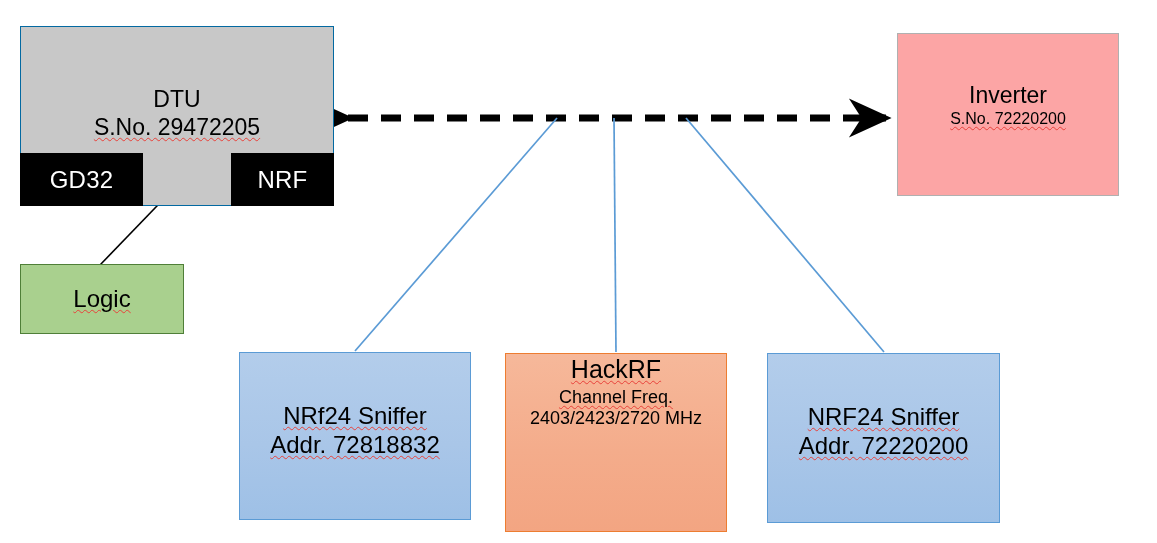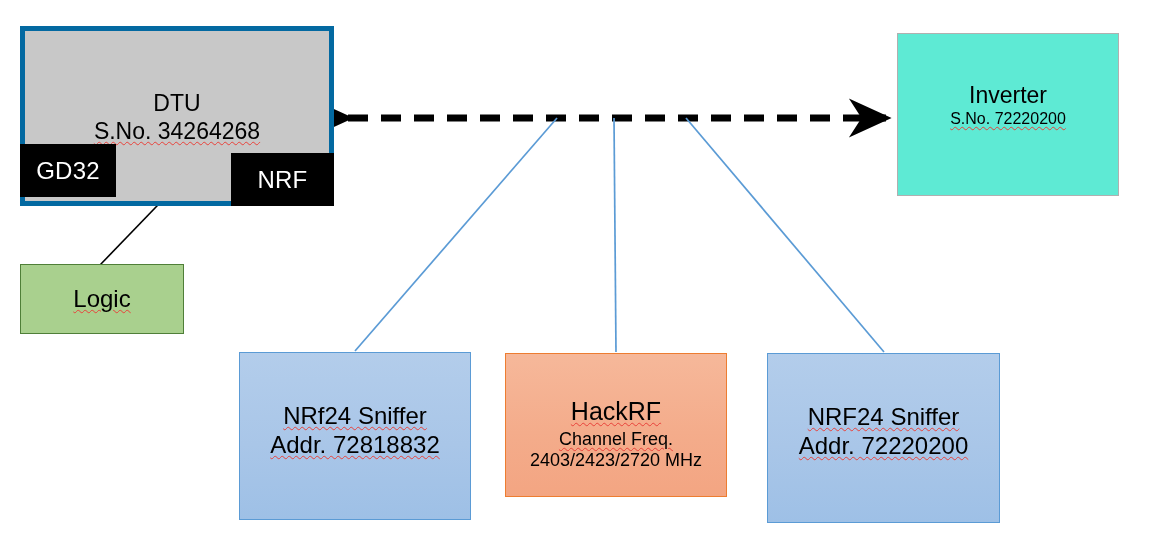--- a/index.html
+++ b/index.html
@@ -27,54 +27,54 @@
     color: #000000;
     line-height: 1.22;
   }
   
   #dtu-node {
     left: 20px;
     top: 26px;
     width: 314px;
     height: 180px;
     background: #c8c8c8;
-    border: 5px solid #0369a1;
+    border: 1px solid #0369a1;
     justify-content: flex-start;
     padding-top: 58px;
   }
   #dtu-node .line1 { font-size: 23px; }
   #dtu-node .line2 { font-size: 23px; }
 
   
   #inverter-node {
     left: 897px;
     top: 33px;
     width: 222px;
     height: 163px;
-    background: #5eead4;
+    background: #fca5a5;
     border: 1px solid #b0b0b0;
     justify-content: flex-start;
     padding-top: 47px;
   }
   #inverter-node .line1 { font-size: 23px; }
   #inverter-node .line2 { font-size: 16px; }
 
   
   .chip {
     position: absolute;
     box-sizing: border-box;
     background: #000000;
     color: #ffffff;
     display: flex;
     align-items: center;
     justify-content: center;
     font-size: 24px;
     letter-spacing: 0.2px;
   }
-  #gd32-chip { left: 20px;  top: 144px; width: 96px; height: 53px; }
+  #gd32-chip { left: 20px;  top: 153px; width: 123px; height: 53px; }
   #nrf-chip  { left: 231px; top: 153px; width: 103px; height: 53px; }
 
   
   #logic-node {
     left: 20px;
     top: 264px;
     width: 164px;
     height: 70px;
     background: #a9d08e;
     border: 1px solid #4f7f38;
@@ -93,25 +93,24 @@
     justify-content: flex-start;
     padding-top: 48px;
   }
   #sniffer-left-node .line1,
   #sniffer-left-node .line2 { font-size: 24px; }
 
   #hackrf-node {
     left: 505px;
     top: 353px;
     width: 222px;
-    height: 144px;
+    height: 179px;
     background: linear-gradient(180deg,#f6b89a 0%, #f4ac8b 55%, #f3a582 100%);
     border: 1px solid #ed7d31;
     justify-content: flex-start;
-    padding-top: 42px;
   }
   #hackrf-node .line1 { font-size: 25px; }
   #hackrf-node .line2 { font-size: 18px; margin-top: 2px; }
   #hackrf-node .line3 { font-size: 18px; }
 
   #sniffer-right-node {
     left: 767px;
     top: 353px;
     width: 233px;
     height: 170px;
@@ -167,21 +166,21 @@
 
     <line x1="183" y1="179" x2="100" y2="265" stroke="#000000" stroke-width="1.6"></line>
 
     <line x1="557" y1="118" x2="355" y2="351" stroke="#5b9bd5" stroke-width="1.7"></line>
     <line x1="614" y1="118" x2="616" y2="352" stroke="#5b9bd5" stroke-width="1.7"></line>
     <line x1="686" y1="118" x2="884" y2="352" stroke="#5b9bd5" stroke-width="1.7"></line>
   </svg>
 
   <div class="node" id="dtu-node">
     <span class="line1">DTU</span>
-    <span class="line2 sq">S.No. 34264268</span>
+    <span class="line2 sq">S.No. 29472205</span>
   </div>
 
   <div class="chip" id="gd32-chip">
     <span>GD32</span>
   </div>
 
   <div class="chip" id="nrf-chip">
     <span>NRF</span>
   </div>
 

